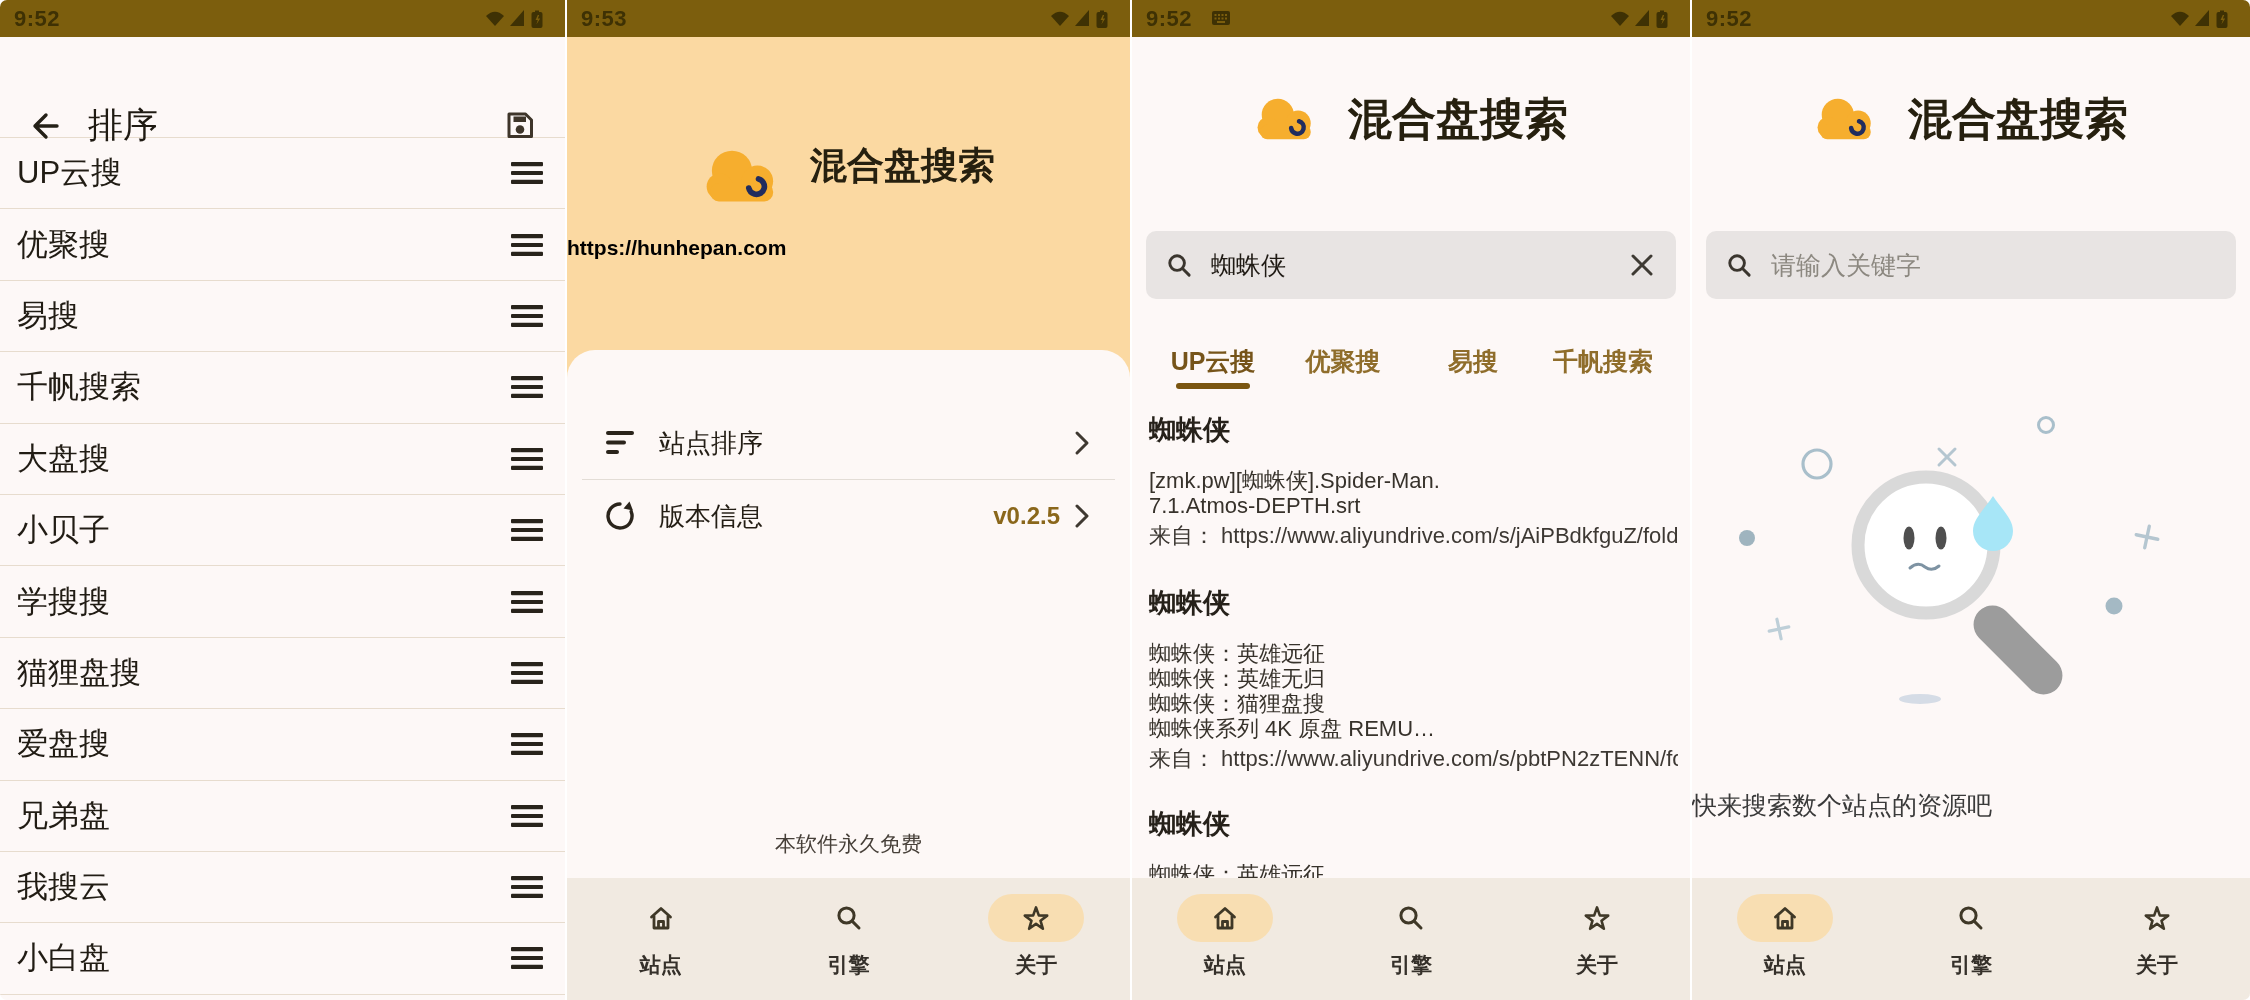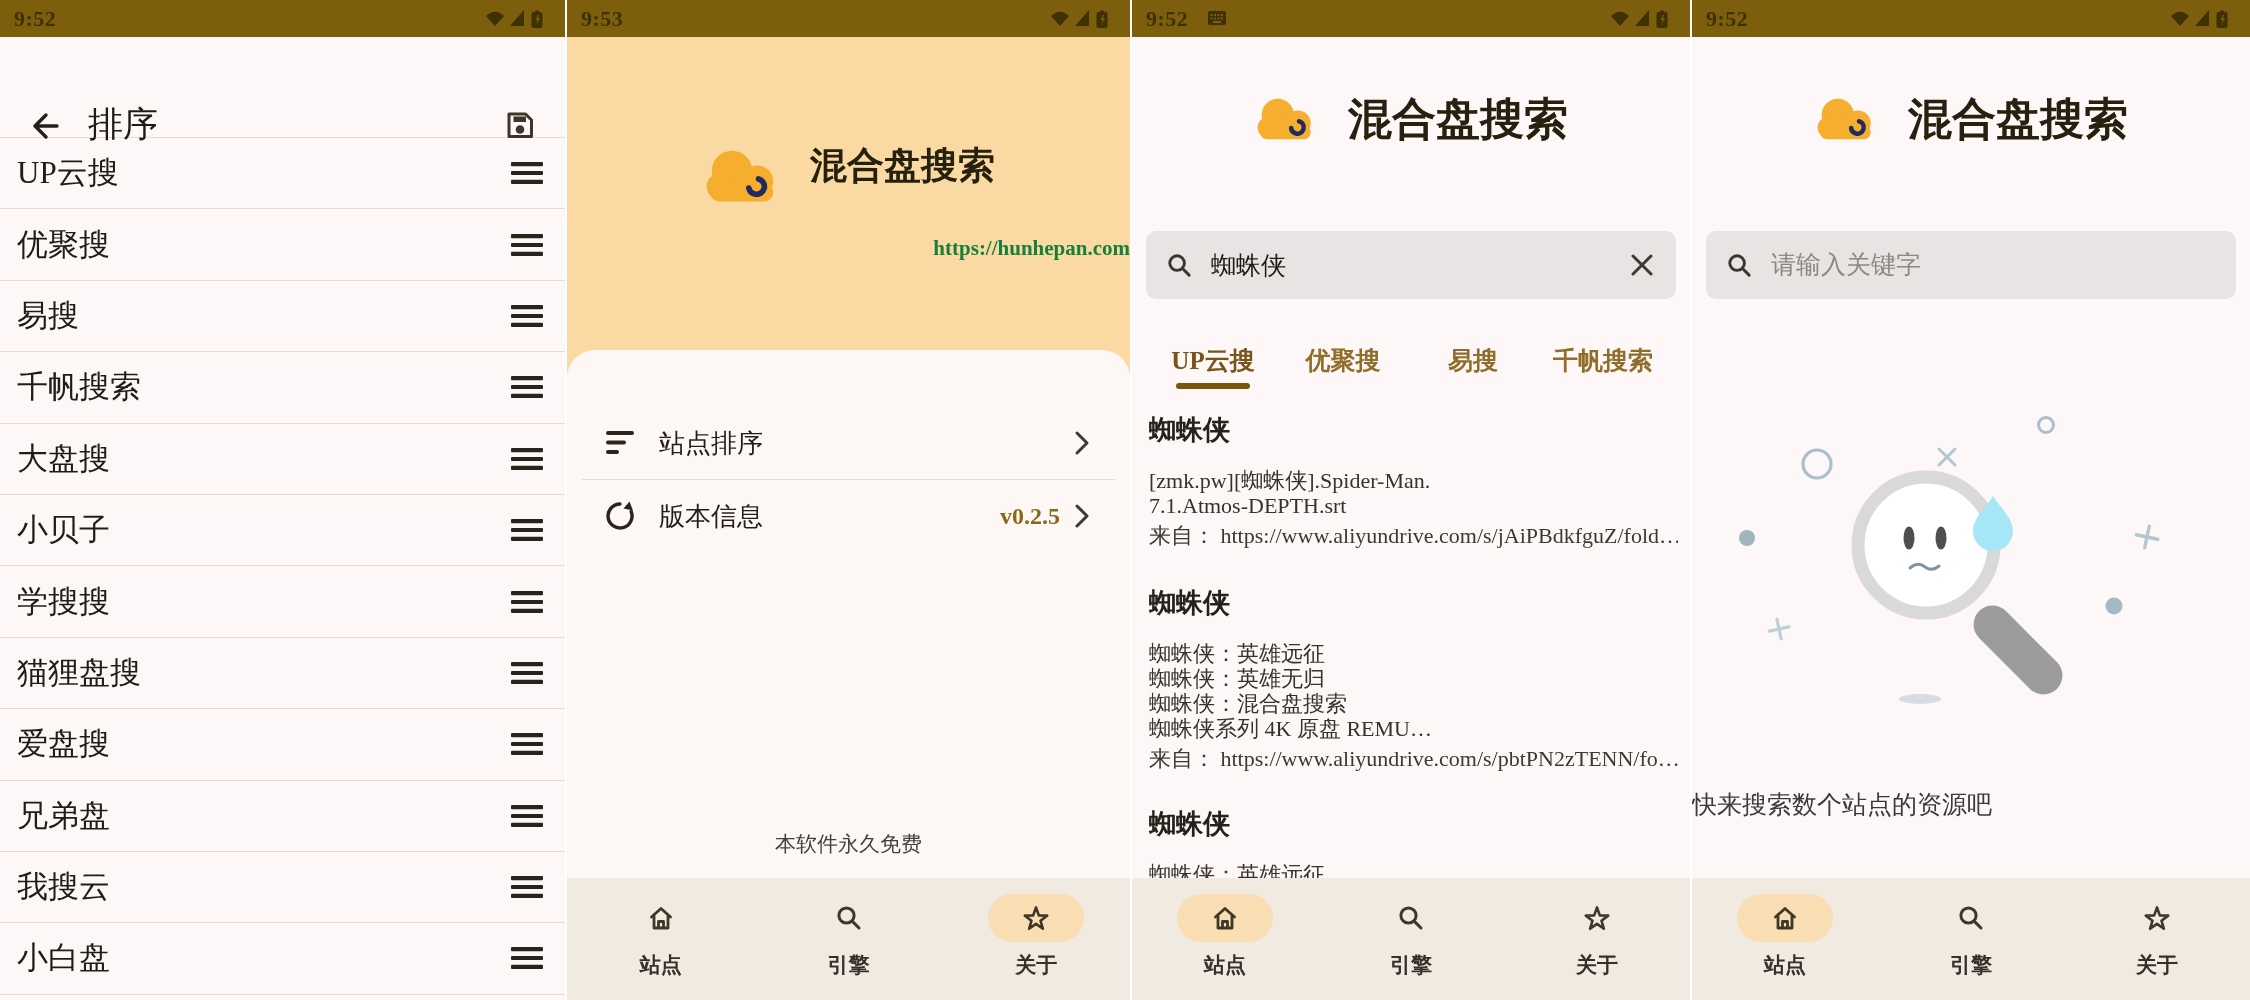--- a/index.html
+++ b/index.html
@@ -1,16 +1,16 @@
 <!DOCTYPE html>
 <html><head>
 <meta charset="utf-8">
 <style>
   html,body{margin:0;padding:0;background:#ffffff;}
-  .stage{width:2250px;height:1000px;display:flex;font-family:Liberation Serif, serif;position:relative;overflow:hidden;}
+  .stage{width:2250px;height:1000px;display:flex;font-family:Liberation Sans, sans-serif;position:relative;overflow:hidden;border-radius:7px;}
   .phone{position:relative;height:1000px;overflow:hidden;box-sizing:border-box;}
   .phone + .phone{border-left:2px solid #ffffff;}
   .s1{width:565px;background:#FDF8F7;}
   .s2{width:565px;background:#FBD9A2;}
   .s3{width:560px;background:#FDF8F7;}
   .s4{width:560px;background:#FDF8F7;}
 
   
   .statusbar{position:absolute;top:0;left:0;right:0;height:37px;background:#7C5E0D;display:flex;align-items:center;padding:0 14px;box-sizing:border-box;}
   .statusbar .time{font-size:22px;font-weight:bold;color:#3E3104;letter-spacing:0.5px;}
@@ -25,21 +25,21 @@
   .sort-list{position:absolute;top:138px;left:0;right:0;}
   .sort-row{height:70.4px;display:flex;align-items:center;justify-content:space-between;padding:0 22px 0 17px;border-bottom:1px solid #E7DCCE;}
   .sort-row .lbl{font-size:31px;color:#211C14;}
   .drag{width:32px;height:22px;flex:none;}
 
   
   .logo-row{position:absolute;left:0;right:0;display:flex;align-items:flex-start;justify-content:center;gap:20px;}
   .s2 .logo-row{top:141px;height:80px;}
   .app-title{font-weight:700;color:#26200F;}
   .s2 .app-title{font-size:37px;}
-  .app-url{position:absolute;left:0;right:0;top:236px;text-align:right;font-size:21px;font-weight:700;color:#15803d;margin-left:9px;}
+  .app-url{position:absolute;left:0;right:0;top:236px;text-align:left;font-size:21px;font-weight:700;color:#000000;}
   .about-card{position:absolute;top:350px;left:0;right:0;bottom:122px;background:#FDF8F6;border-radius:28px 28px 0 0;}
   .menu-row{position:absolute;left:0;right:0;height:72px;display:flex;align-items:center;padding:0 40px 0 36px;box-sizing:border-box;cursor:pointer;}
   .menu-row.r1{top:57px;}
   .menu-row.r2{top:130px;}
   .menu-div{position:absolute;top:129px;left:15px;right:15px;height:1px;background:#E3DDD6;}
   .menu-row .mlabel{font-size:26px;color:#241E15;margin-left:22px;}
   .menu-row .mval{margin-left:auto;font-size:24px;font-weight:700;color:#8A671B;margin-right:14px;}
   .menu-row .chev{flex:none;}
   .menu-row.r1 .chev{margin-left:auto;}
   .free-note{position:absolute;left:0;right:0;bottom:20px;text-align:center;font-size:21px;color:#474039;}
@@ -404,21 +404,21 @@
           <div class="res-line">7.1.Atmos-DEPTH.srt</div>
         </div>
         <div class="res-src">来自： https://www.aliyundrive.com/s/jAiPBdkfguZ/fold…</div>
       </div>
       <div class="gap39"></div>
       <div class="res-block">
         <div class="res-title">蜘蛛侠</div>
         <div class="res-lines">
           <div class="res-line">蜘蛛侠：英雄远征</div>
           <div class="res-line">蜘蛛侠：英雄无归</div>
-          <div class="res-line">蜘蛛侠：混合盘搜索</div>
+          <div class="res-line">蜘蛛侠：猫狸盘搜</div>
           <div class="res-line">蜘蛛侠系列 4K 原盘 REMU…</div>
         </div>
         <div class="res-src">来自： https://www.aliyundrive.com/s/pbtPN2zTENN/fo…</div>
       </div>
       <div class="gap37"></div>
       <div class="res-block">
         <div class="res-title">蜘蛛侠</div>
         <div class="res-lines">
           <div class="res-line">蜘蛛侠：英雄远征</div>
         </div>

